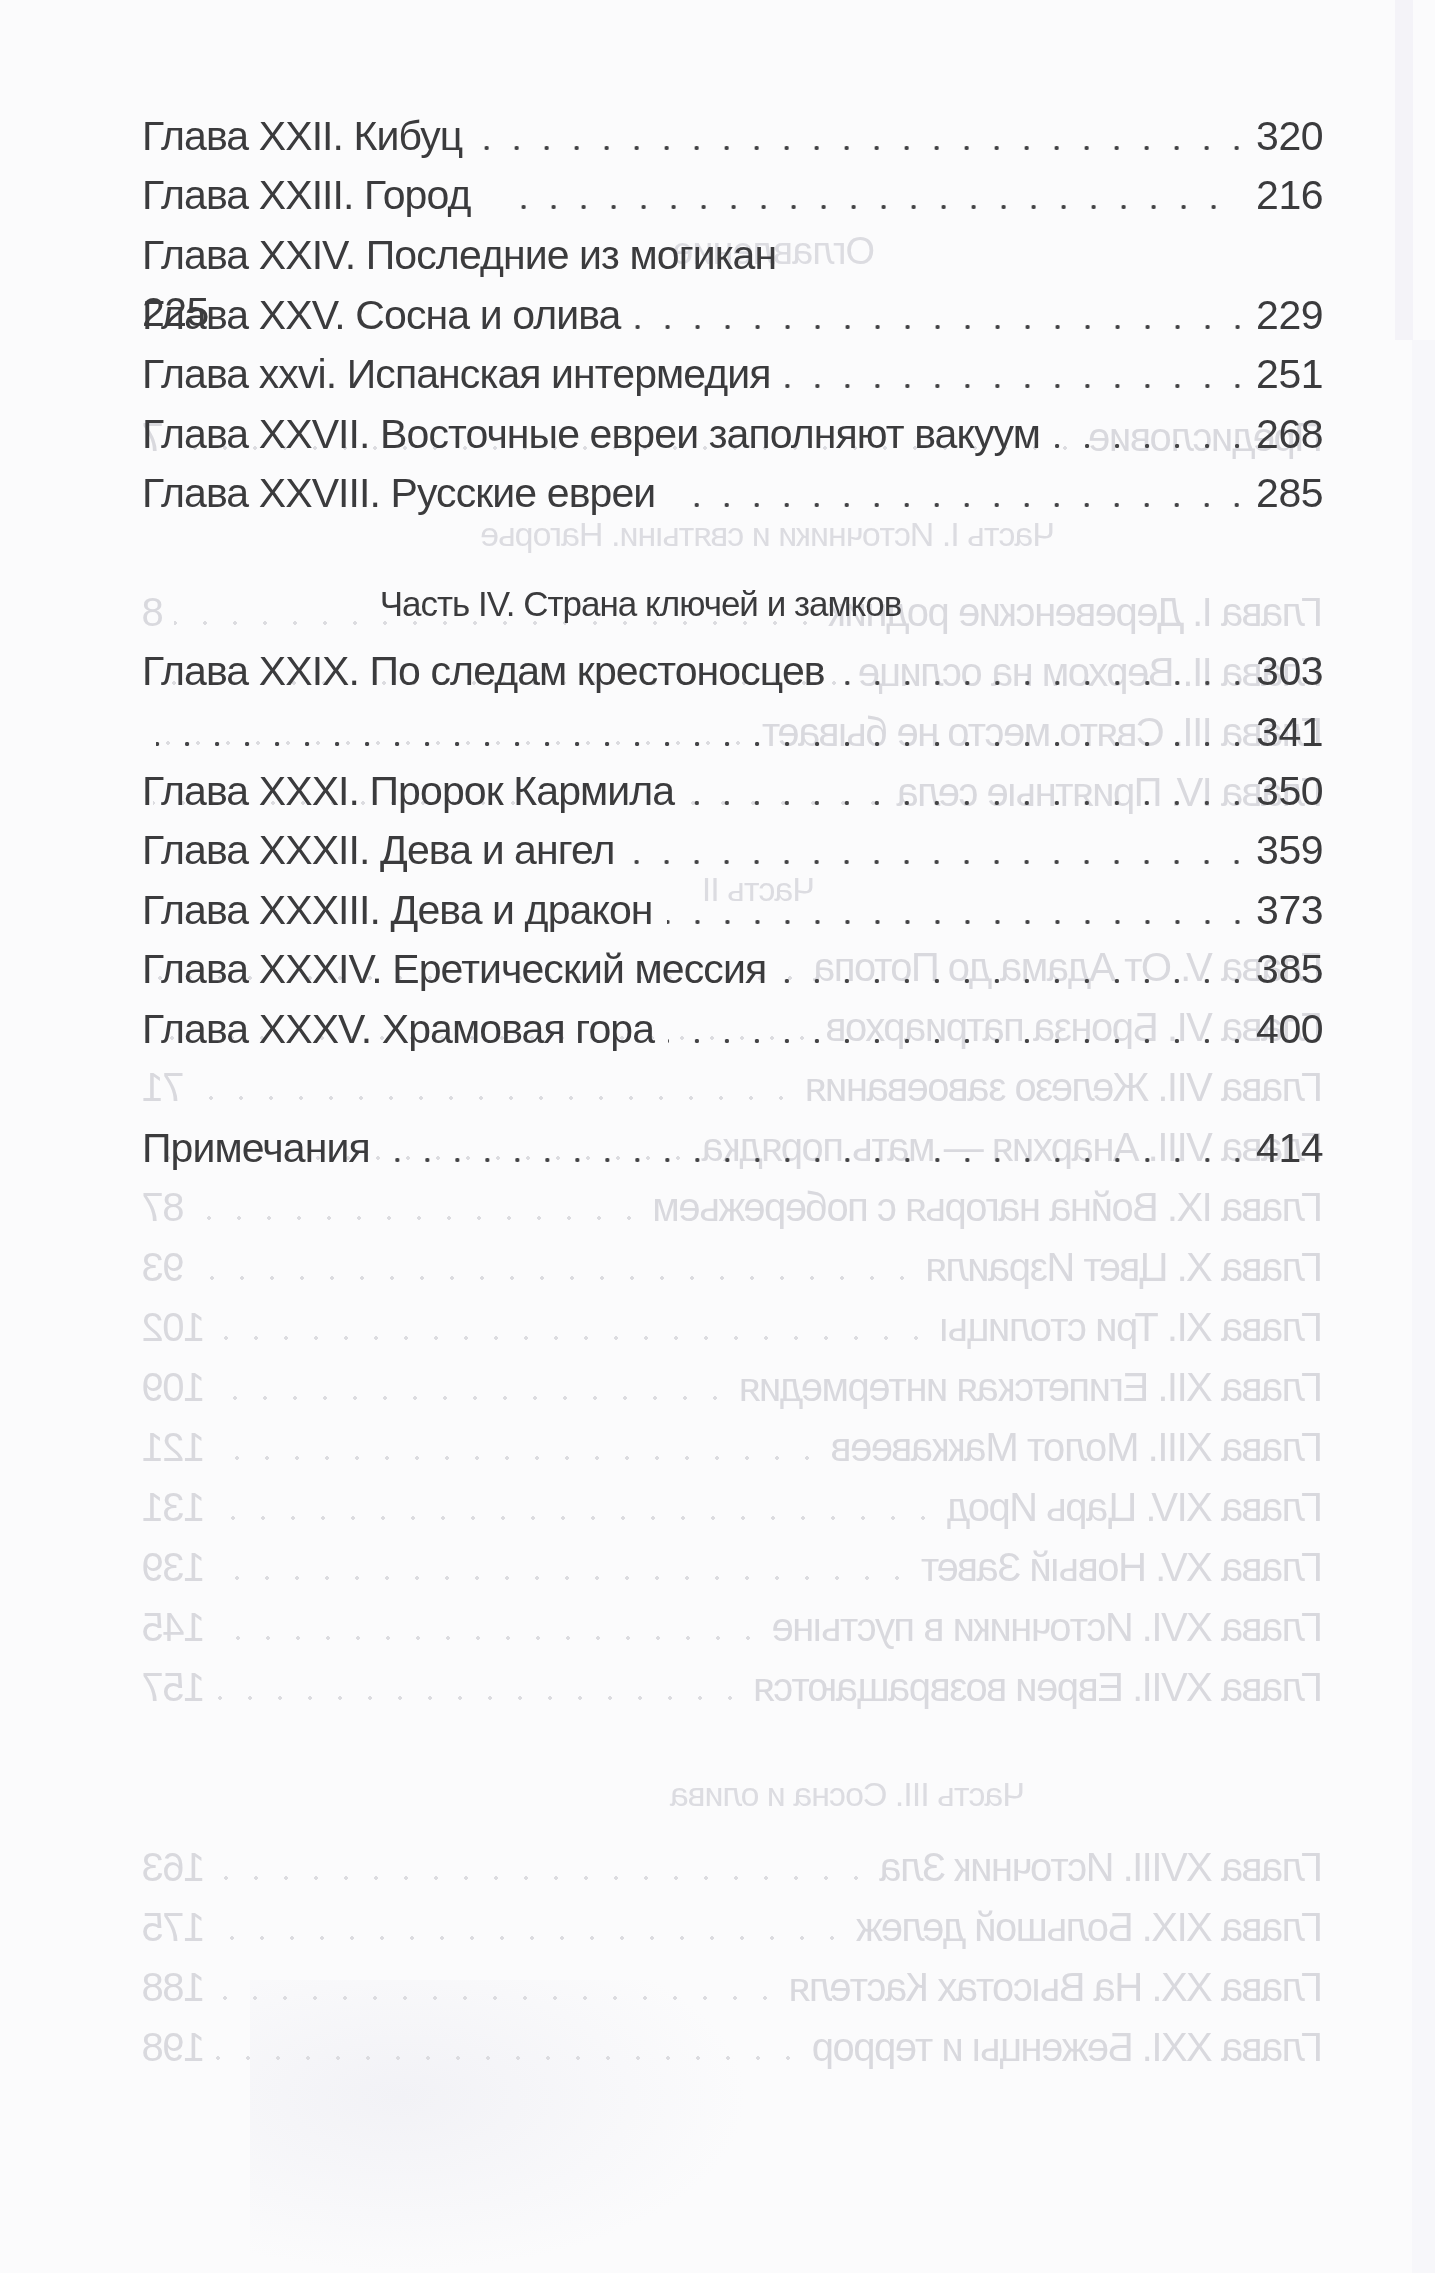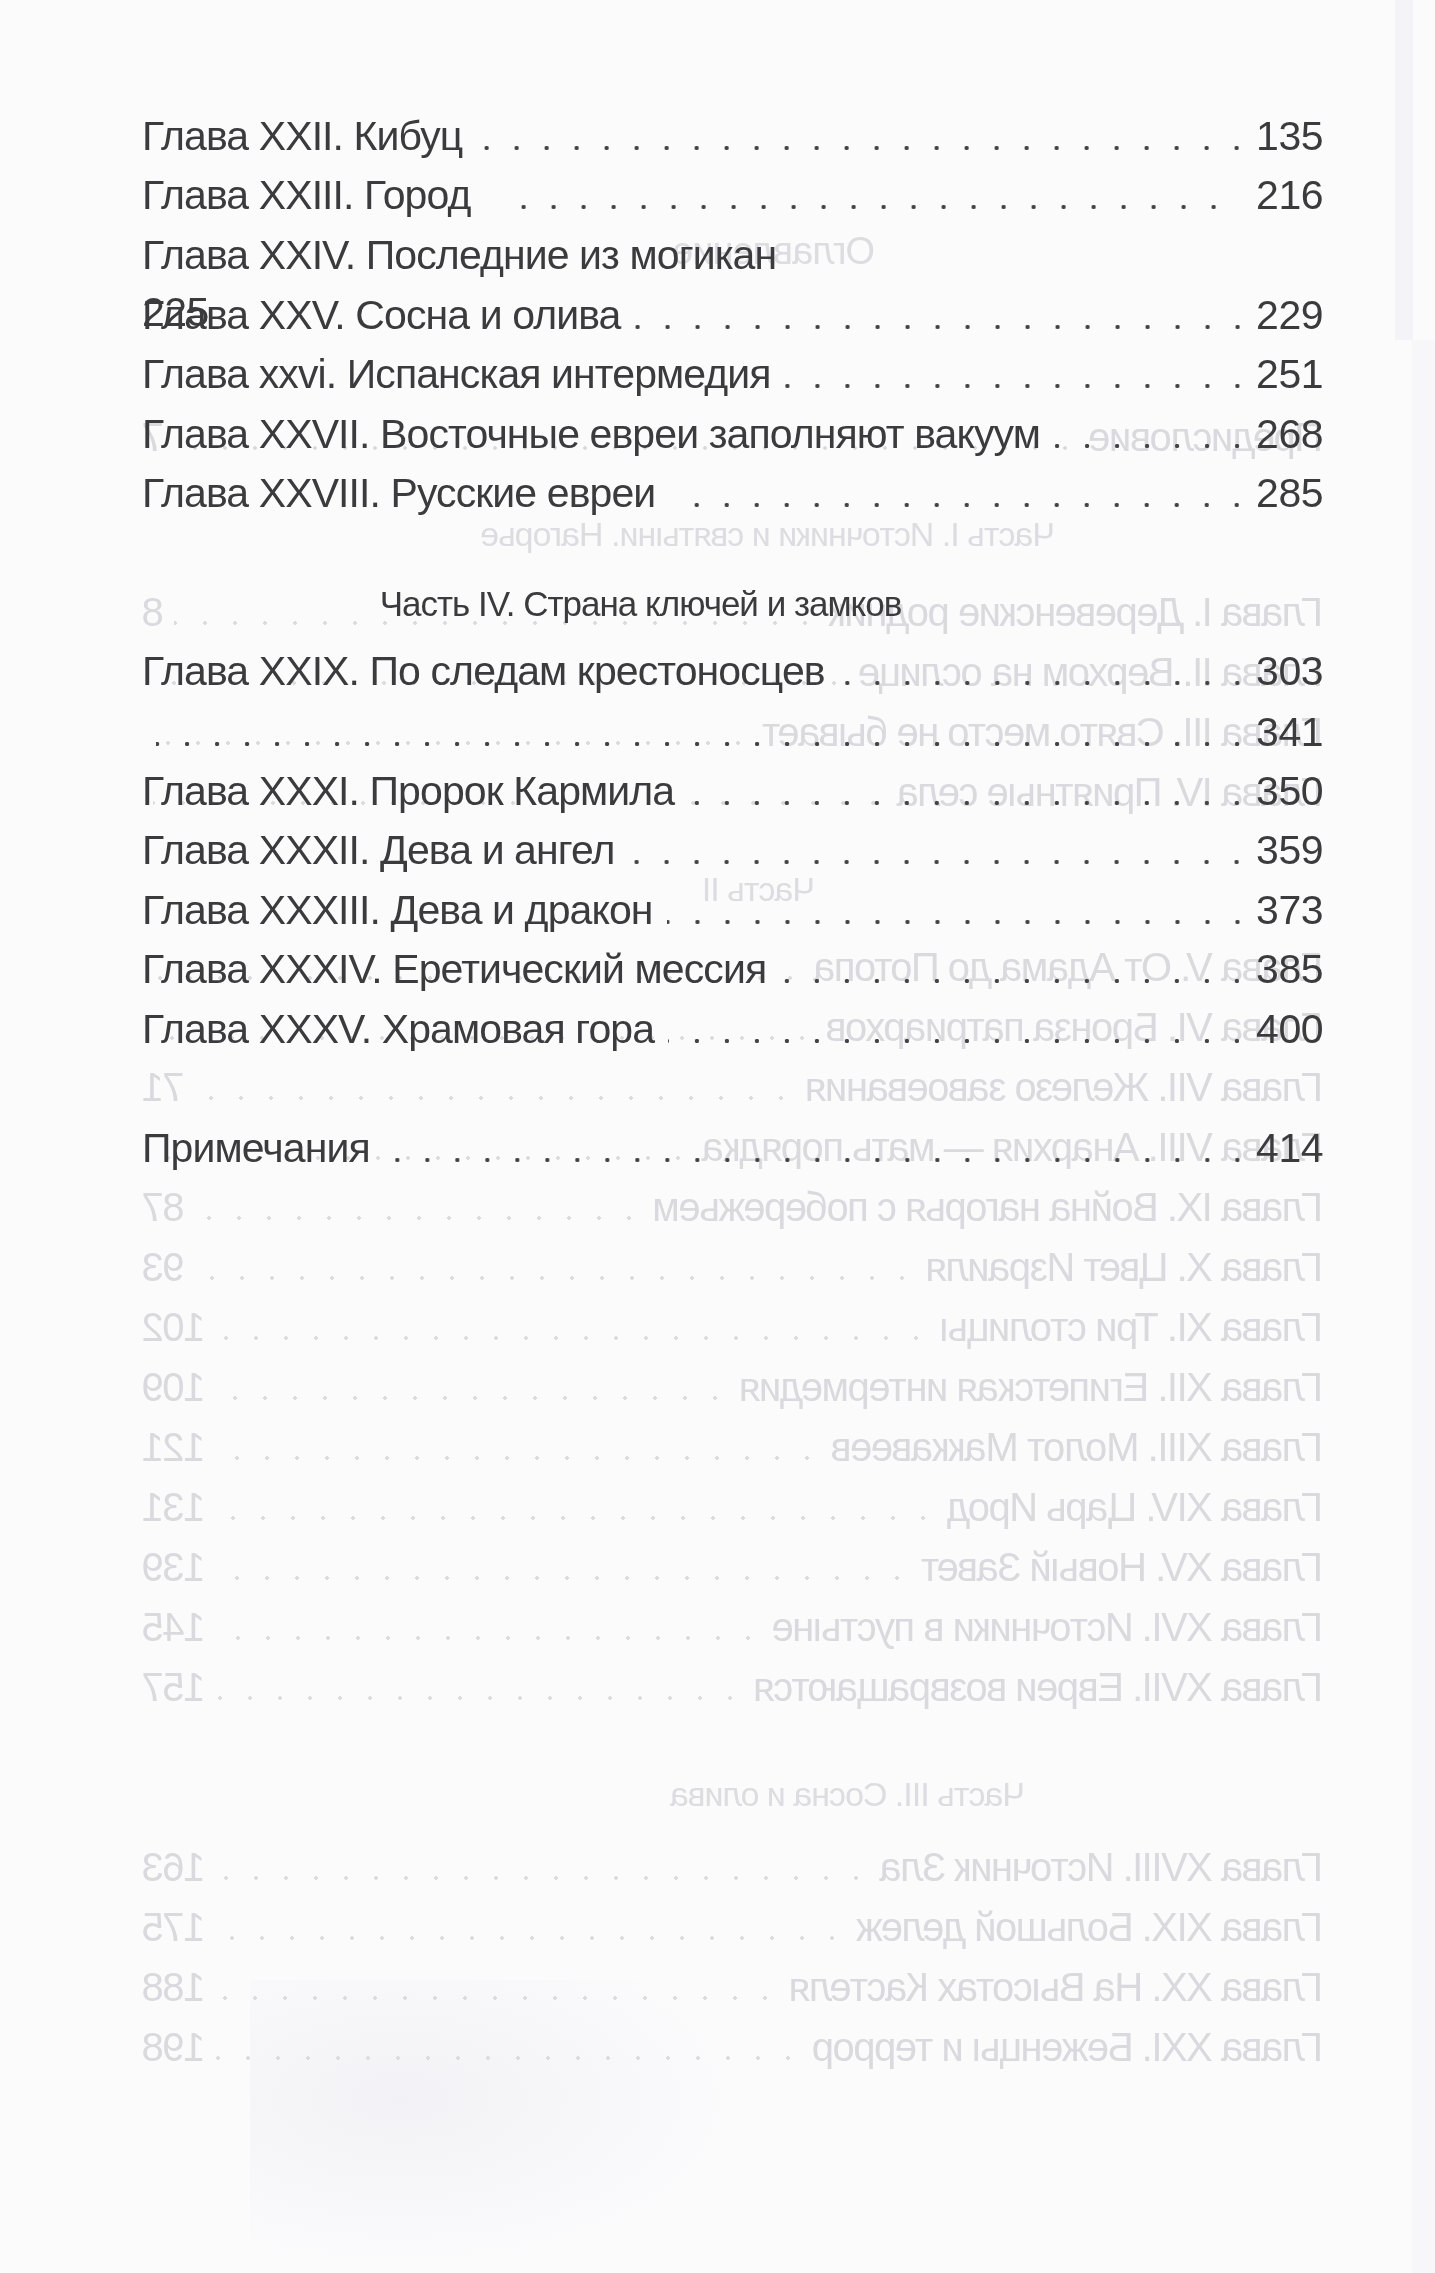--- a/index.html
+++ b/index.html
@@ -154,21 +154,21 @@
       <span class="glead"></span>
       <span>198</span>
     </div>
 </div>
 
 <div class="toc">
 
   <div class="row" style="top:112px;">
     <span class="title">Глава XXII. Кибуц</span>
     <span class="leader"></span>
-    <span class="page">135</span>
+    <span class="page">320</span>
   </div>
   <div class="row" style="top:171px;gap:23px;">
     <span class="title">Глава XXIII. Город</span>
     <span class="leader"></span>
     <span class="page">216</span>
   </div>
   <div class="row" style="top:231px;flex-direction:column;">
     <span class="title">Глава XXIV. Последние из могикан</span>
     <span class="leader"></span>
     <span class="page">225</span>

